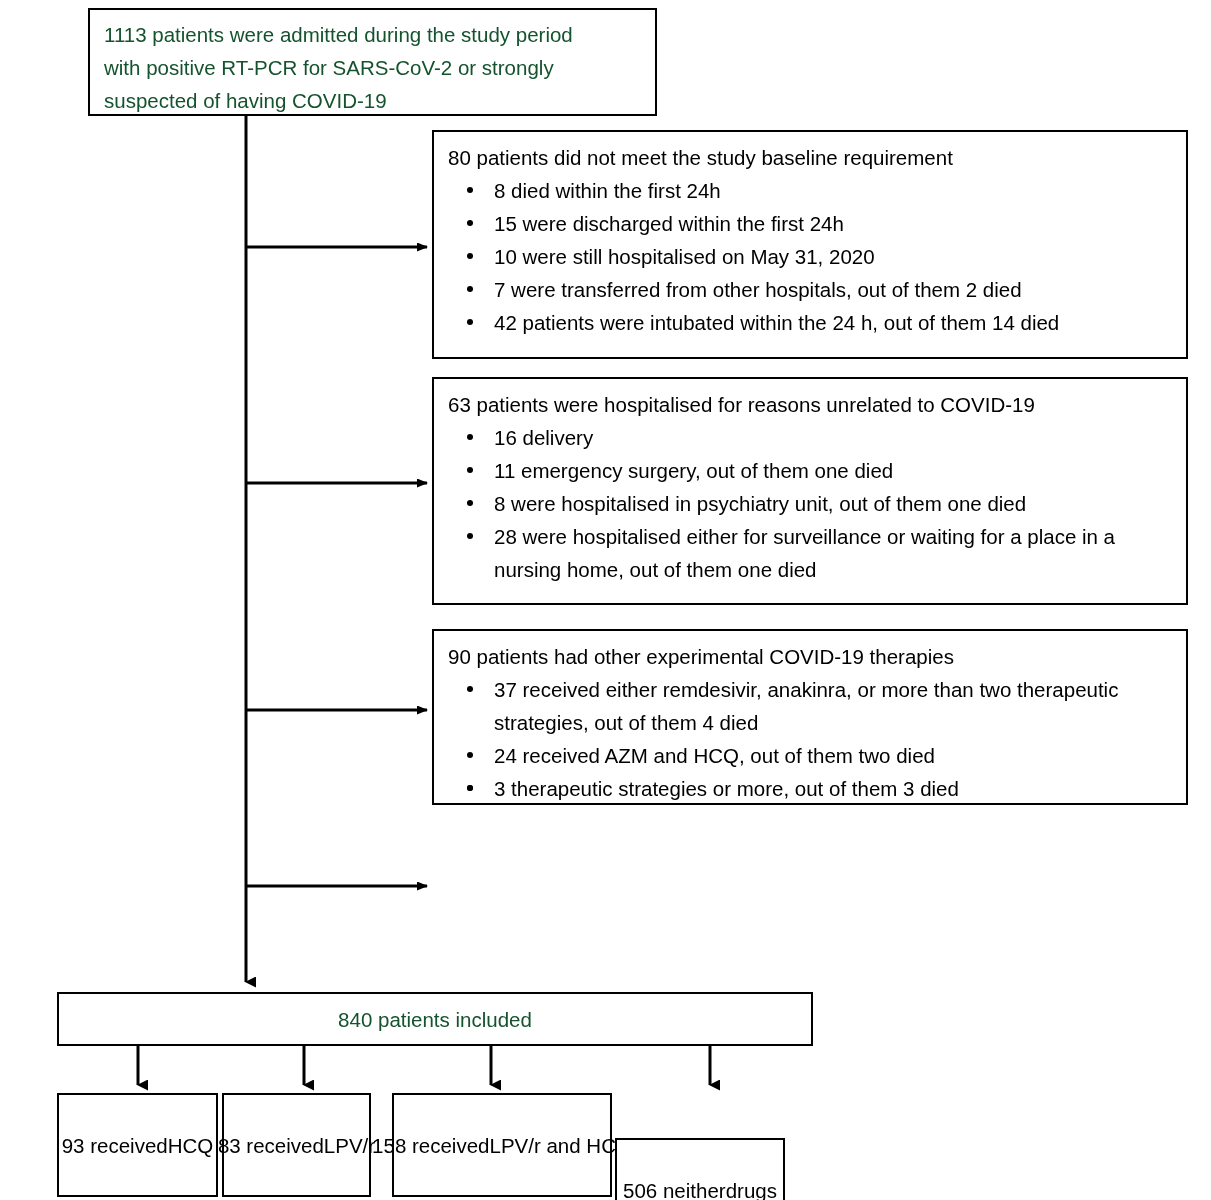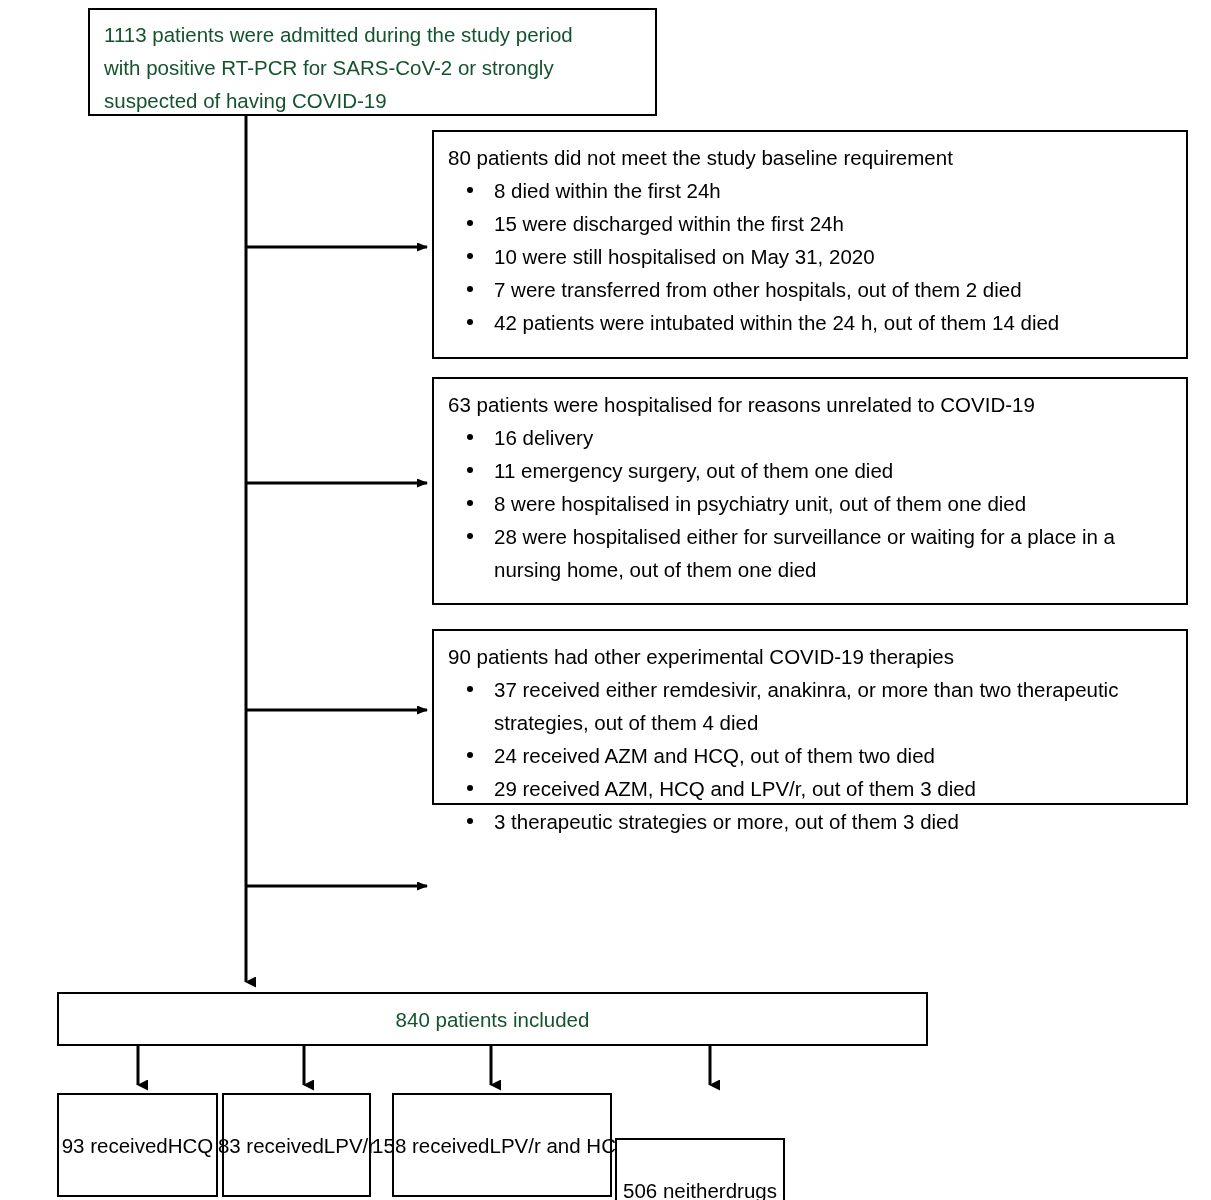--- a/index.html
+++ b/index.html
@@ -70,21 +70,21 @@
     width: 6px;
     height: 6px;
     border-radius: 50%;
     background: #000000;
   }
 
   
   #included-box {
     left: 57px;
     top: 992px;
-    width: 871px;
+    width: 756px;
     height: 54px;
     display: flex;
     align-items: center;
     justify-content: center;
   }
   #included-box .box-text { font-size: 20.5px; }
 
   
   .group-box {
     top: 1093px;
@@ -168,21 +168,21 @@
       <li><span class="bullet-dot"></span><span>8 were hospitalised in psychiatry unit, out of them one died</span></li>
       <li><span class="bullet-dot"></span><span>28 were hospitalised either for surveillance or waiting for a place in a nursing home, out of them one died</span></li>
     </ul>
   </div>
 
   <div class="box exclusion-box" id="exclusion-box-3">
     <div class="excl-head">90 patients had other experimental COVID-19 therapies</div>
     <ul class="excl-list">
       <li><span class="bullet-dot"></span><span>37 received either remdesivir, anakinra, or more than two therapeutic strategies, out of them 4 died</span></li>
       <li><span class="bullet-dot"></span><span>24 received AZM and HCQ, out of them two died</span></li>
-      <li><span class="bullet-dot"></span><span>29 received AZM, HCQ and LPV/r, out of them 3 died</span></li>
+      <li><span class="bullet-dot"></span></li>
       <li><span class="bullet-dot"></span><span>3 therapeutic strategies or more, out of them 3 died</span></li>
     </ul>
   </div>
 
 
   <div class="box" id="included-box">
     <div class="box-text">840 patients included</div>
   </div>
 
   <div class="box group-box" id="group-box-0">

